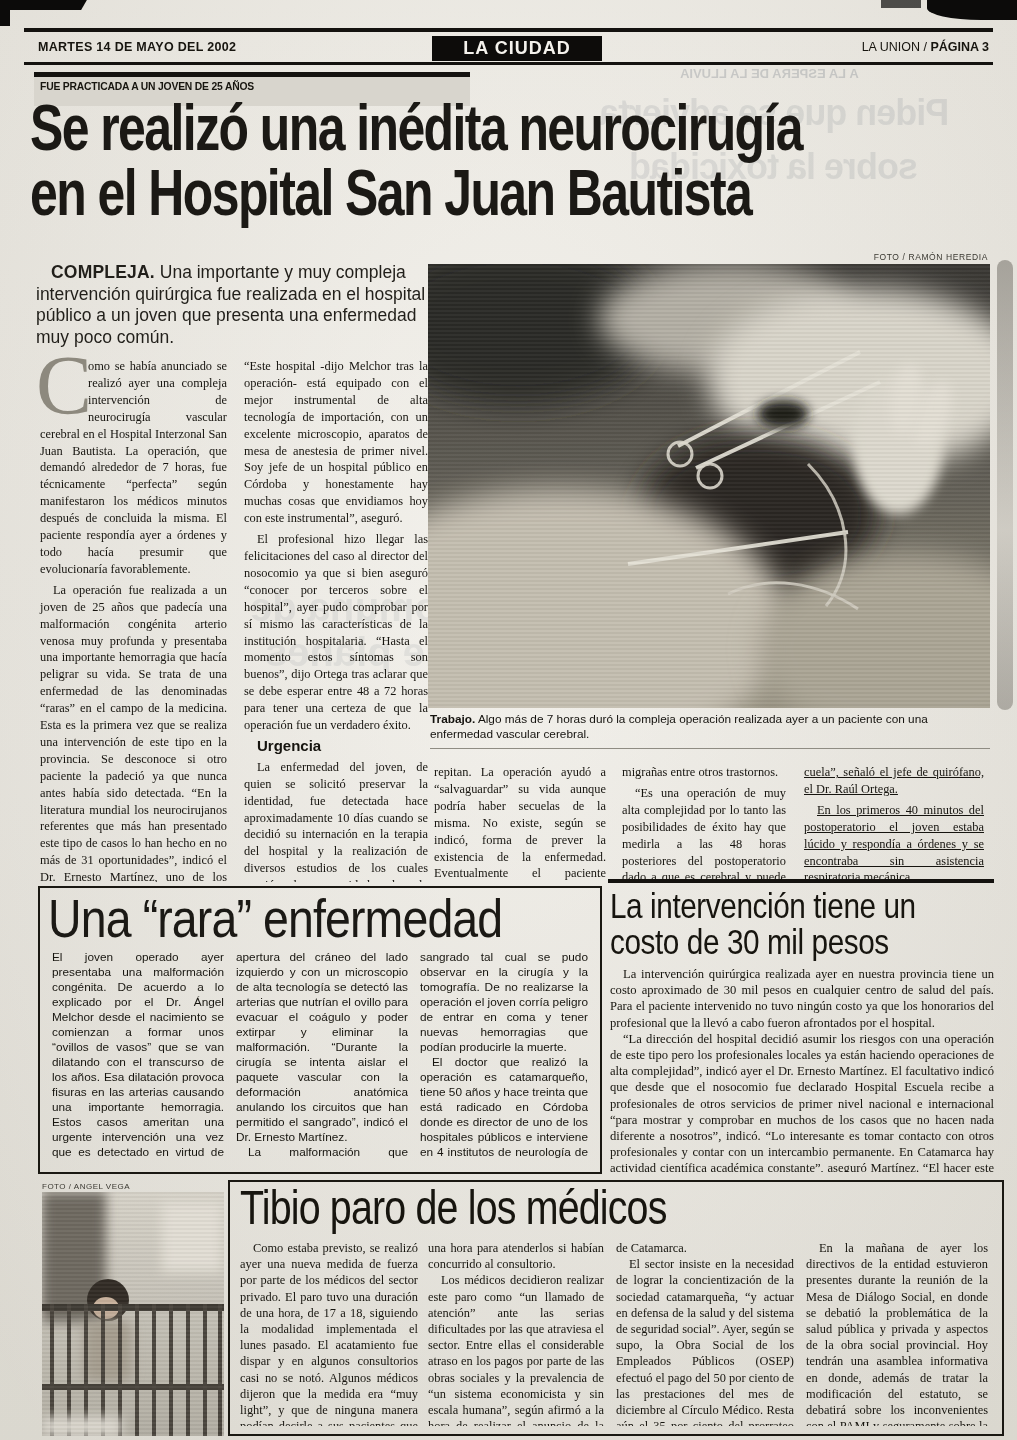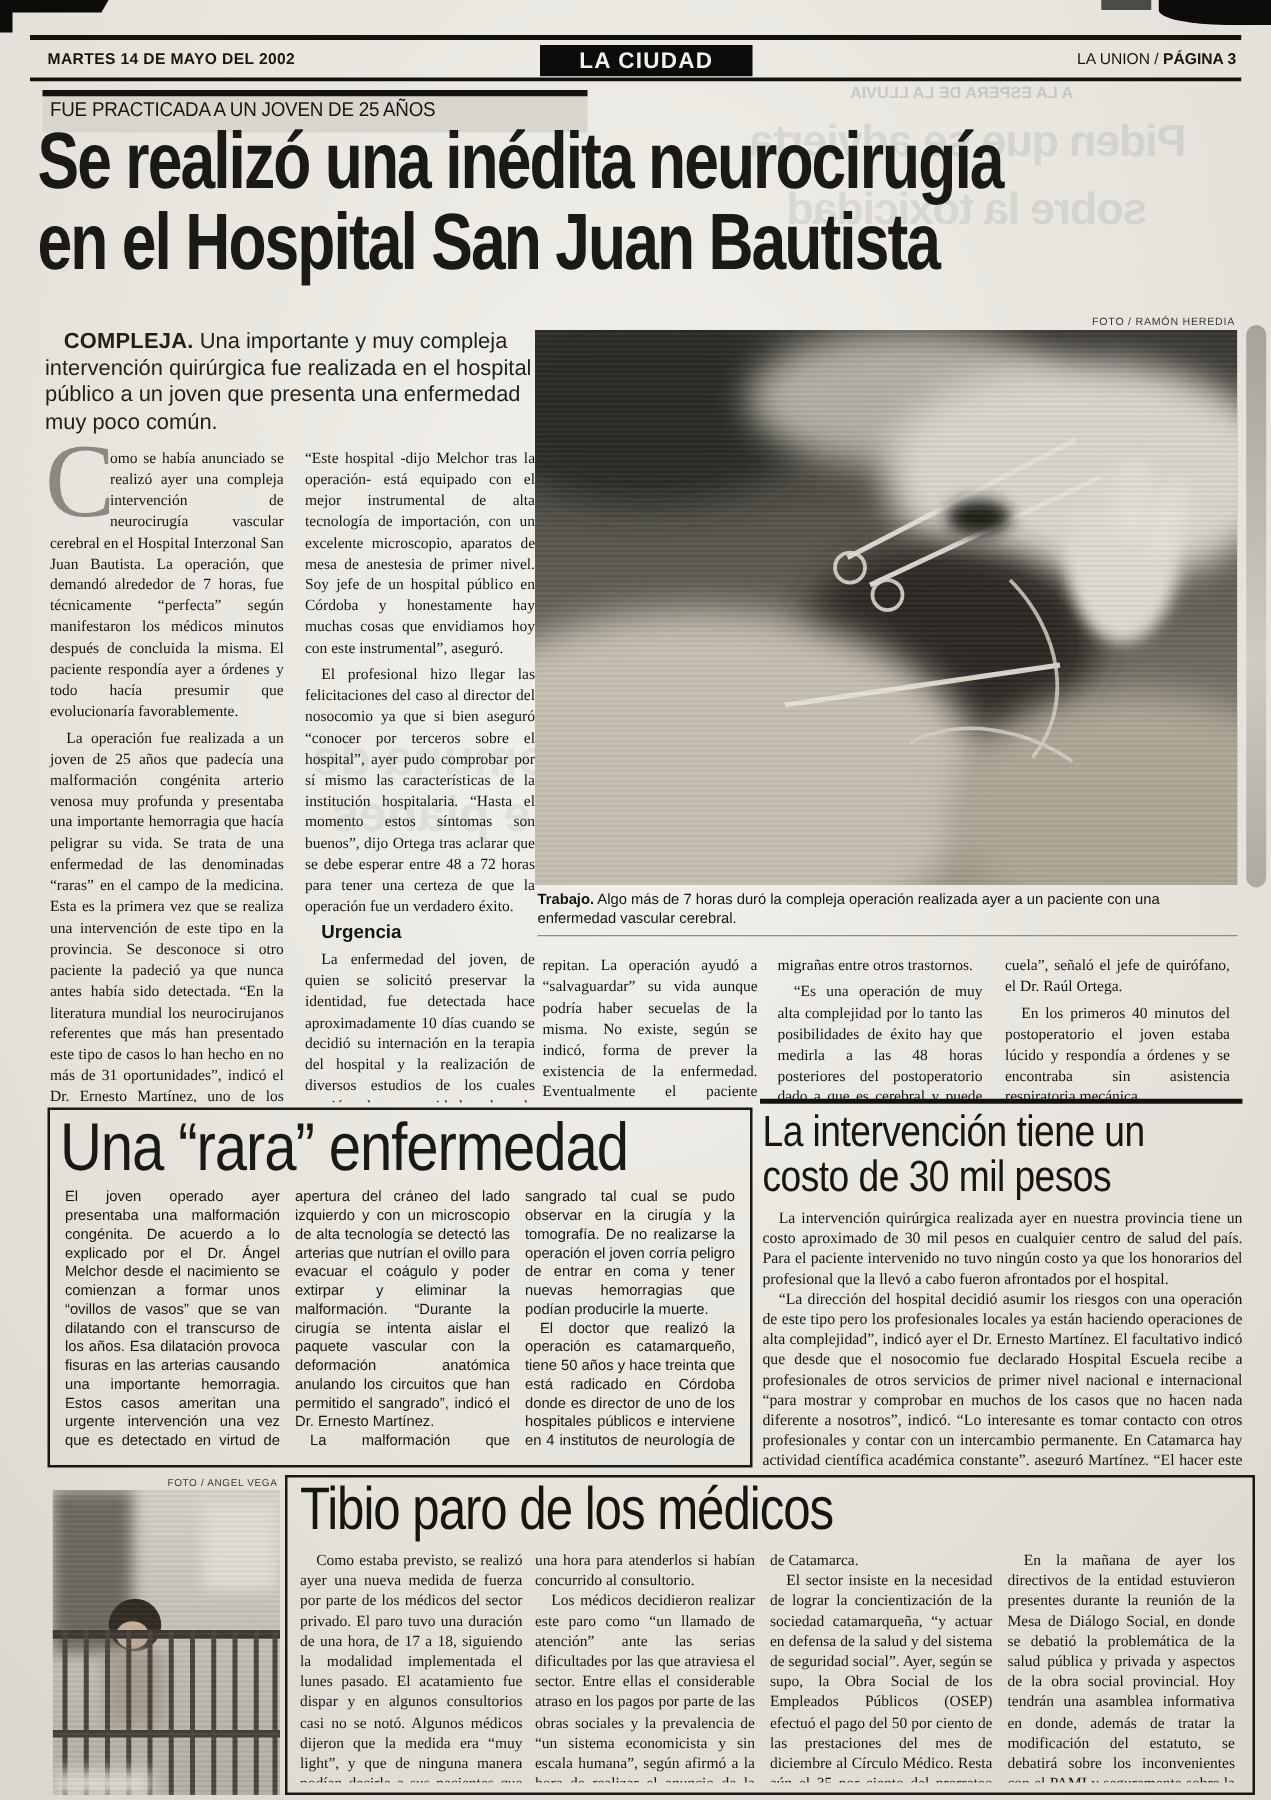--- a/index.html
+++ b/index.html
@@ -23,21 +23,21 @@
   
   .ghost{position:absolute;transform:scaleX(-1);color:#4d5866;pointer-events:none;white-space:nowrap;}
   
   .date{position:absolute;left:38px;top:40px;font-size:12.5px;font-weight:bold;letter-spacing:.3px;}
   .section-box{position:absolute;left:432px;top:36px;width:170px;height:25px;background:#0d0c0a;
     color:#f4f2ec;font-weight:bold;font-size:18px;text-align:center;line-height:25px;letter-spacing:1px;}
   .mast-right{position:absolute;right:28px;top:40px;font-size:12.5px;}
   .mast-right b{font-weight:bold;}
   
   .kicker{position:absolute;left:34px;top:72px;width:414px;height:26px;background:#d8d5cd;
-    border-top:5px solid #14120f;font-weight:normal;font-size:16px;padding:3px 16px 0 6px;letter-spacing:-.2px;}
+    border-top:5px solid #14120f;font-weight:bold;font-size:11px;padding:3px 16px 0 6px;letter-spacing:-.2px;}
   
   .headline{position:absolute;left:30px;top:96px;width:1400px;font-weight:bold;font-size:64px;
     line-height:65px;letter-spacing:-2px;color:#1b1915;transform:scaleX(.78);transform-origin:0 0;}
   
   .lead{position:absolute;left:36px;top:262px;width:394px;font-size:17.5px;line-height:21.5px;color:#211f1a;}
   .lead b{letter-spacing:.2px;margin-left:15px;}
   
   .credit-main{position:absolute;left:700px;top:252px;width:288px;text-align:right;font-size:8.5px;
     letter-spacing:.6px;color:#3a3831;}
   .photo-main{position:absolute;left:428px;top:264px;width:562px;height:444px;overflow:hidden;}
@@ -51,21 +51,21 @@
   .col1{left:36px;top:354px;width:195px;height:528px;}
   .col2{left:240px;top:354px;width:192px;height:528px;}
   .dropcap{float:left;width:52px;height:64px;font-family:"Liberation Serif",serif;font-size:84px;
     line-height:64px;color:#8d897e;text-align:center;}
   .subhead{font-family:Liberation Sans, sans-serif;font-weight:bold;font-size:15px;margin:9px 0 7px;text-indent:0;}
   
   .caption{position:absolute;left:430px;top:712px;width:560px;font-size:11.8px;line-height:15px;color:#14120e;}
   .caption-rule{position:absolute;left:430px;top:748px;width:560px;height:1px;background:#8f8c83;}
   .col3{left:430px;top:760px;width:180px;height:120px;}
   .col4{left:618px;top:760px;width:172px;height:120px;}
-  .col5{left:800px;top:760px;width:188px;height:120px;}
+  .col5{left:800px;top:760px;width:188px;height:120px;text-decoration:underline;}
   .thick-rule{position:absolute;left:608px;top:879px;width:386px;height:4px;background:#14120f;}
   
   .rara-box{position:absolute;left:38px;top:886px;width:560px;height:284px;border:2px solid #1a1812;}
   .rara-title{position:absolute;left:8px;top:2px;width:760px;font-size:54px;font-weight:400;
     line-height:56px;letter-spacing:-1px;color:#1b1915;transform:scaleX(.86);transform-origin:0 0;}
   .sans-col{position:absolute;font-size:11.8px;line-height:15px;text-align:justify;color:#17150f;overflow:hidden;}
   .sans-col p{margin:0;text-indent:12px;}
   .sans-col p.noindent{text-indent:0;}
   .rc1{left:12px;top:62px;width:172px;height:212px;}
   .rc2{left:196px;top:62px;width:172px;height:212px;}
@@ -83,21 +83,21 @@
     line-height:52px;letter-spacing:-1px;transform:scaleX(.82);transform-origin:0 0;}
   .pc{position:absolute;top:58px;height:186px;font-family:"Liberation Serif",serif;font-size:12.4px;
     line-height:16.2px;text-align:justify;overflow:hidden;}
   .pc p{margin:0;text-indent:13px;}
   .pc p.noindent{text-indent:0;}
   .pc1{left:10px;width:178px;}
   .pc2{left:198px;width:176px;}
   .pc3{left:386px;width:178px;}
   .pc4{left:576px;width:182px;}
   
-  .credit-child{position:absolute;left:42px;top:1182px;width:180px;text-align:right;font-size:8px;
+  .credit-child{position:absolute;left:42px;top:1182px;width:180px;font-size:8px;
     letter-spacing:.5px;color:#3a3831;}
   .photo-child{position:absolute;left:42px;top:1192px;width:182px;height:244px;overflow:hidden;}
 </style>
 </head>
 <body>
 
 <div class="page">
 
   <div class="art art-tl"></div>
   <div class="art art-tl2"></div>

